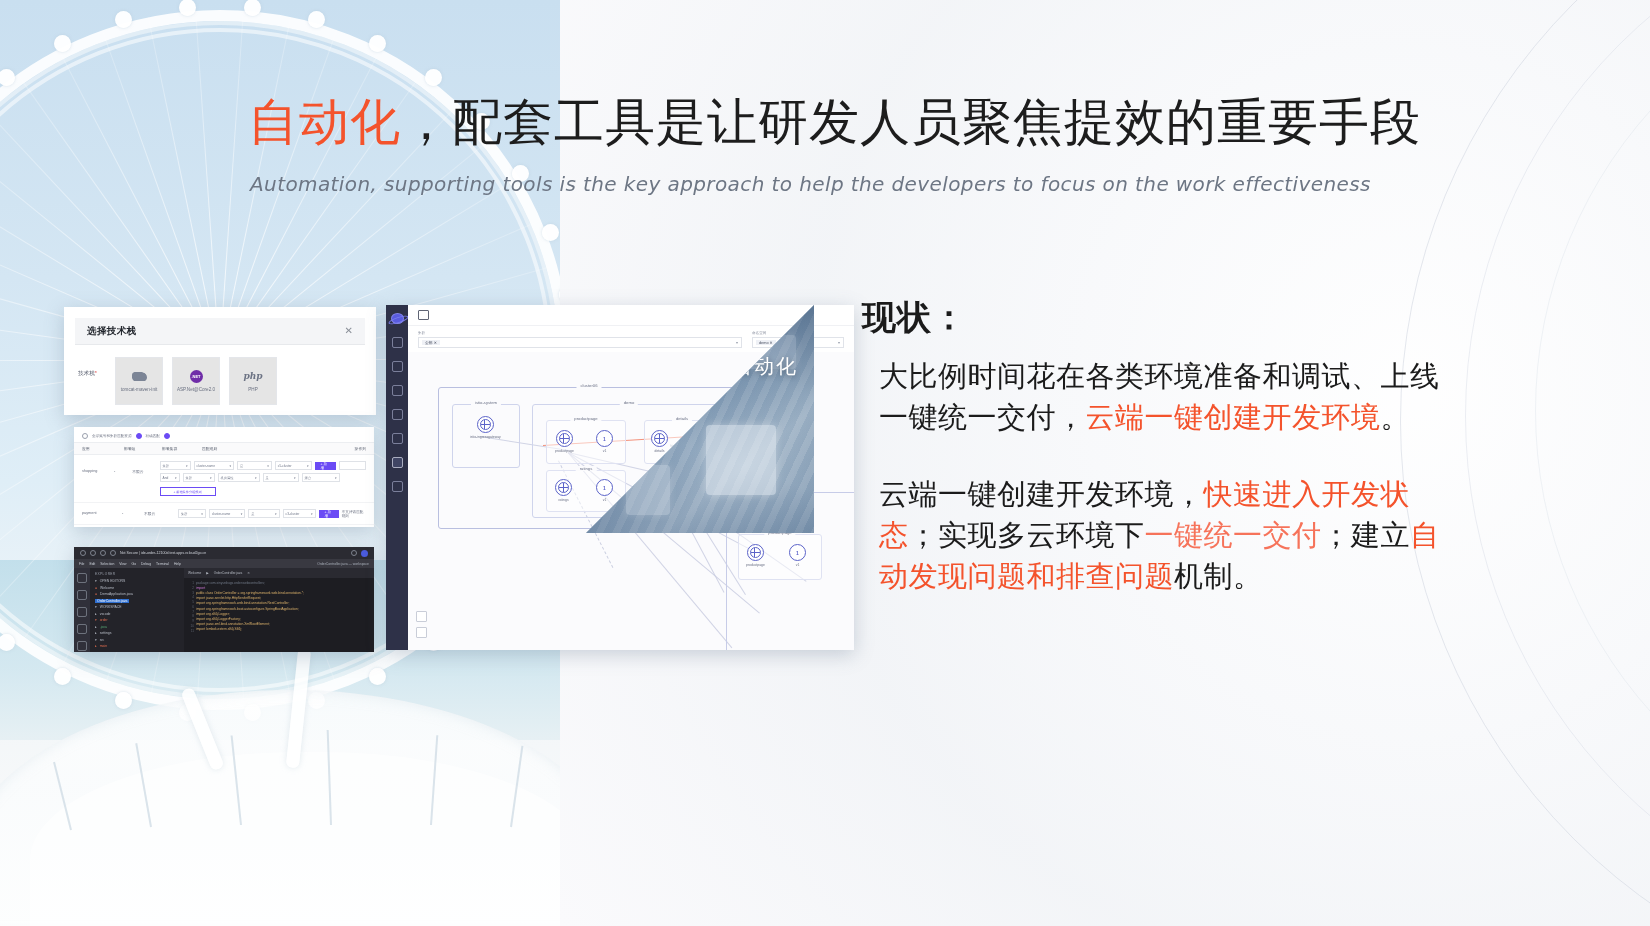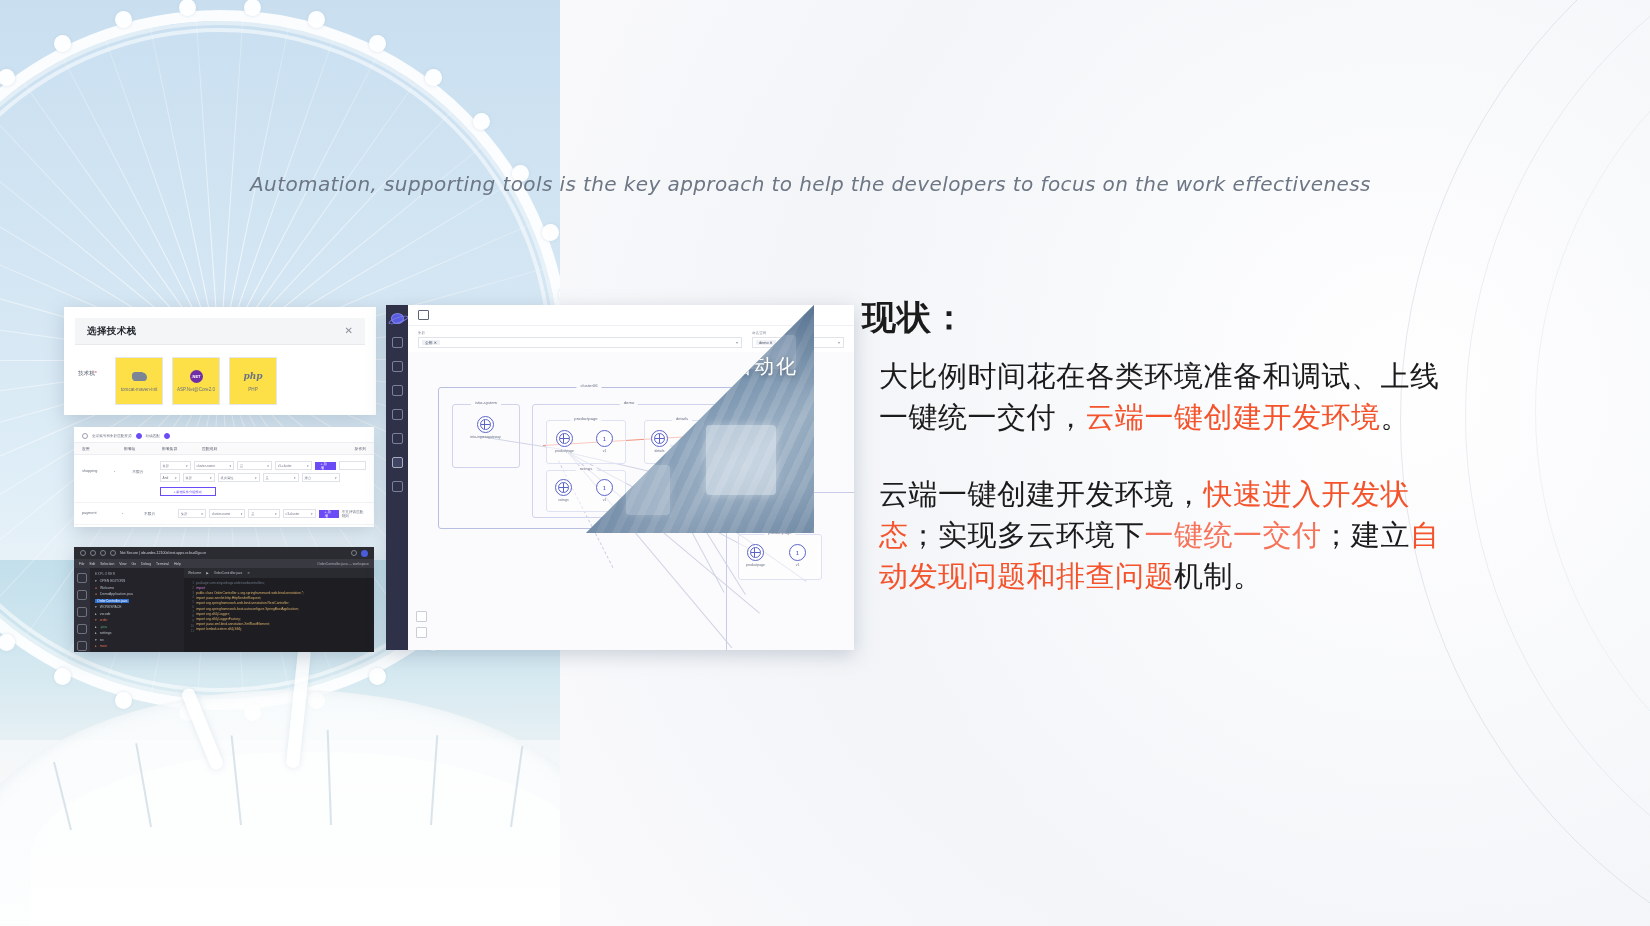--- a/index.html
+++ b/index.html
@@ -67,21 +67,21 @@
   .card{position:absolute;background:#fff;box-shadow:0 5px 18px rgba(95,115,140,.30);margin-left:40px;}
   #card-stack{left:24px;top:307px;width:312px;height:108px;}
   .dlg-head{height:26px;background:#f4f5f7;border-bottom:1px solid #e7e9ec;display:flex;align-items:center;
             justify-content:space-between;padding:0 12px;margin:11px 11px 0 11px;}
   .dlg-title{font-size:9.5px;color:#20242b;font-weight:700;letter-spacing:.4px;}
   .dlg-close{font-size:10px;color:#8a8f98;line-height:1;}
   .dlg-body{display:flex;align-items:flex-start;padding:12px 0 0 14px;gap:9px;}
   .dlg-label{font-size:5.6px;color:#5a6070;padding-top:13px;width:28px;}
   .dlg-label i{color:#e34d4d;font-style:normal;}
   .stack-tile{width:46px;height:46px;border:1px solid #e4e6ea;display:flex;flex-direction:column;
-              align-items:center;justify-content:center;gap:4px;background:#fde047;}
+              align-items:center;justify-content:center;gap:4px;background:#e5e5e5;}
   .tile-ico{width:16px;height:13px;display:flex;align-items:center;justify-content:center;font-size:9px;}
   .tile-name{font-size:4.6px;color:#6a7080;text-align:center;line-height:1.25;width:42px;}
   .ico-docker{width:15px;height:9px;background:#7c8596;
     -webkit-mask:radial-gradient(circle at 80% 58%,#000 28%,transparent 29%) , linear-gradient(#000,#000);
     border-radius:3px 6px 4px 4px;position:relative;}
   .ico-docker::after{content:"";position:absolute;left:2px;top:-3px;width:9px;height:4px;background:#7c8596;border-radius:1px;}
   .ico-net{width:13px;height:13px;border-radius:50%;background:#6f2da8;color:#fff;font-size:4px;
            display:flex;align-items:center;justify-content:center;font-weight:700;}
   .ico-php{font-family:"DejaVu Serif",serif;font-style:italic;font-size:9px;color:#6c7384;font-weight:700;}
 
@@ -282,20 +282,23 @@
         <div class="mast" style="left:150px;top:742px;height:85px;transform:rotate(-10deg)"></div>
         <div class="mast" style="left:240px;top:735px;height:90px;transform:rotate(-6deg)"></div>
         <div class="mast" style="left:330px;top:730px;height:95px;transform:rotate(-2deg)"></div>
         <div class="mast" style="left:430px;top:735px;height:90px;transform:rotate(4deg)"></div>
         <div class="mast" style="left:510px;top:745px;height:82px;transform:rotate(8deg)"></div>
         <div class="pylon" style="left:292px;top:648px;height:120px;transform:rotate(6deg)"></div>
         <div class="pylon" style="left:196px;top:686px;height:86px;transform:rotate(-22deg)"></div>
       </div>
   </div>
 
+  <div class="headline">
+    <span class="hl">自动化</span><span>，配套工具是让研发人员聚焦提效的重要手段</span>
+  </div>
   <div class="subline">Automation, supporting tools is the key approach to help the developers to focus on the work effectiveness</div>
 
   <div class="card" id="card-stack">
     <div class="dlg-head">
       <span class="dlg-title">选择技术栈</span>
       <span class="dlg-close">✕</span>
     </div>
     <div class="dlg-body">
       <div class="dlg-label">
         <span>技术栈</span><i>*</i>

